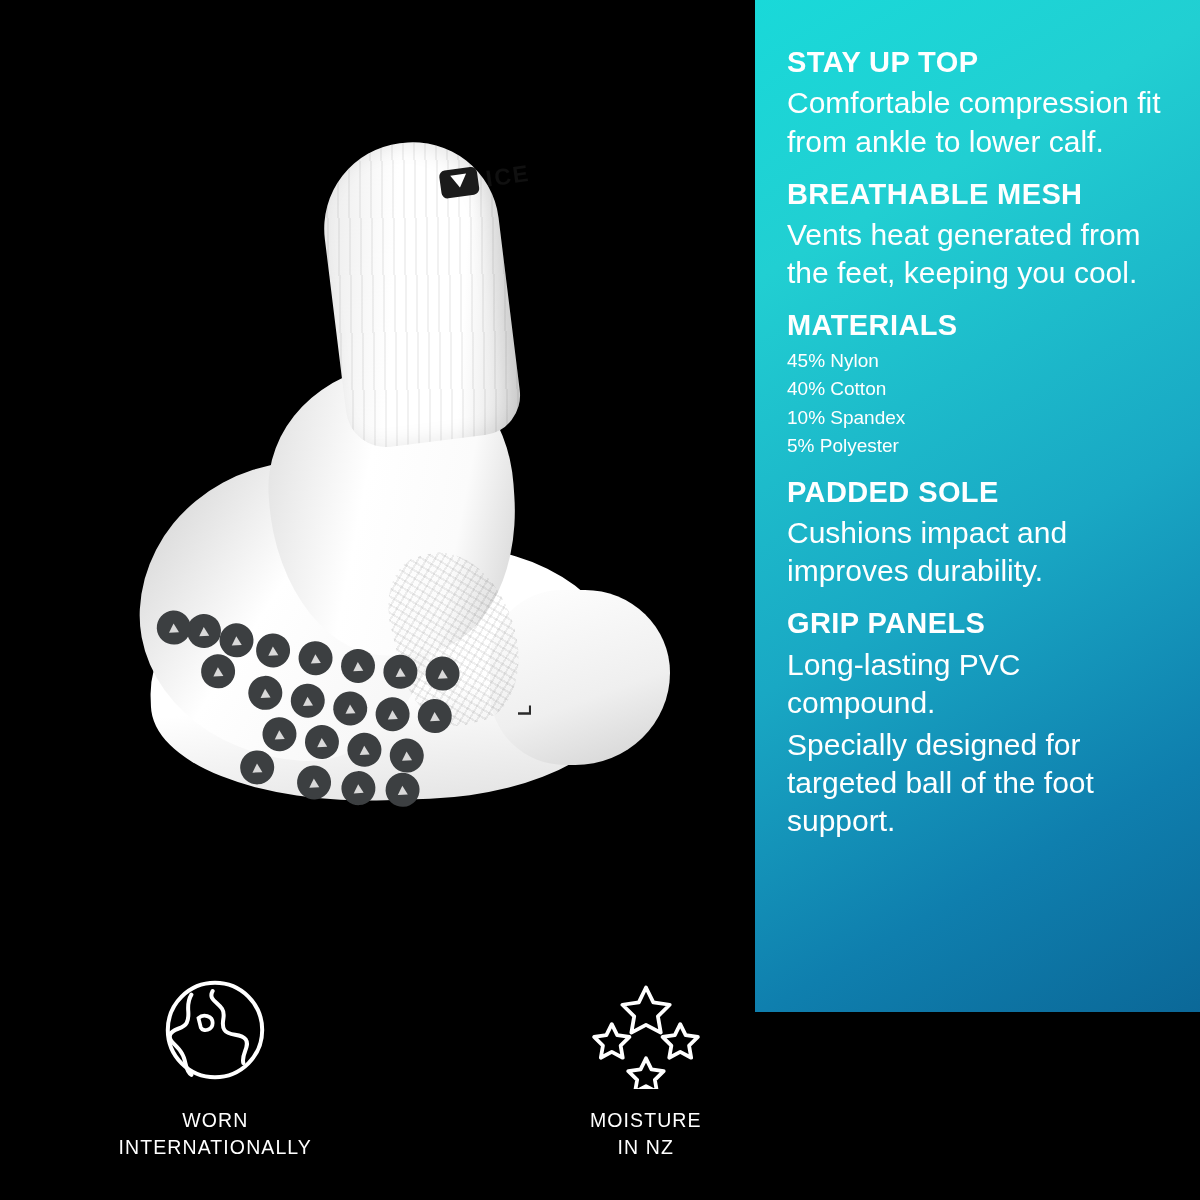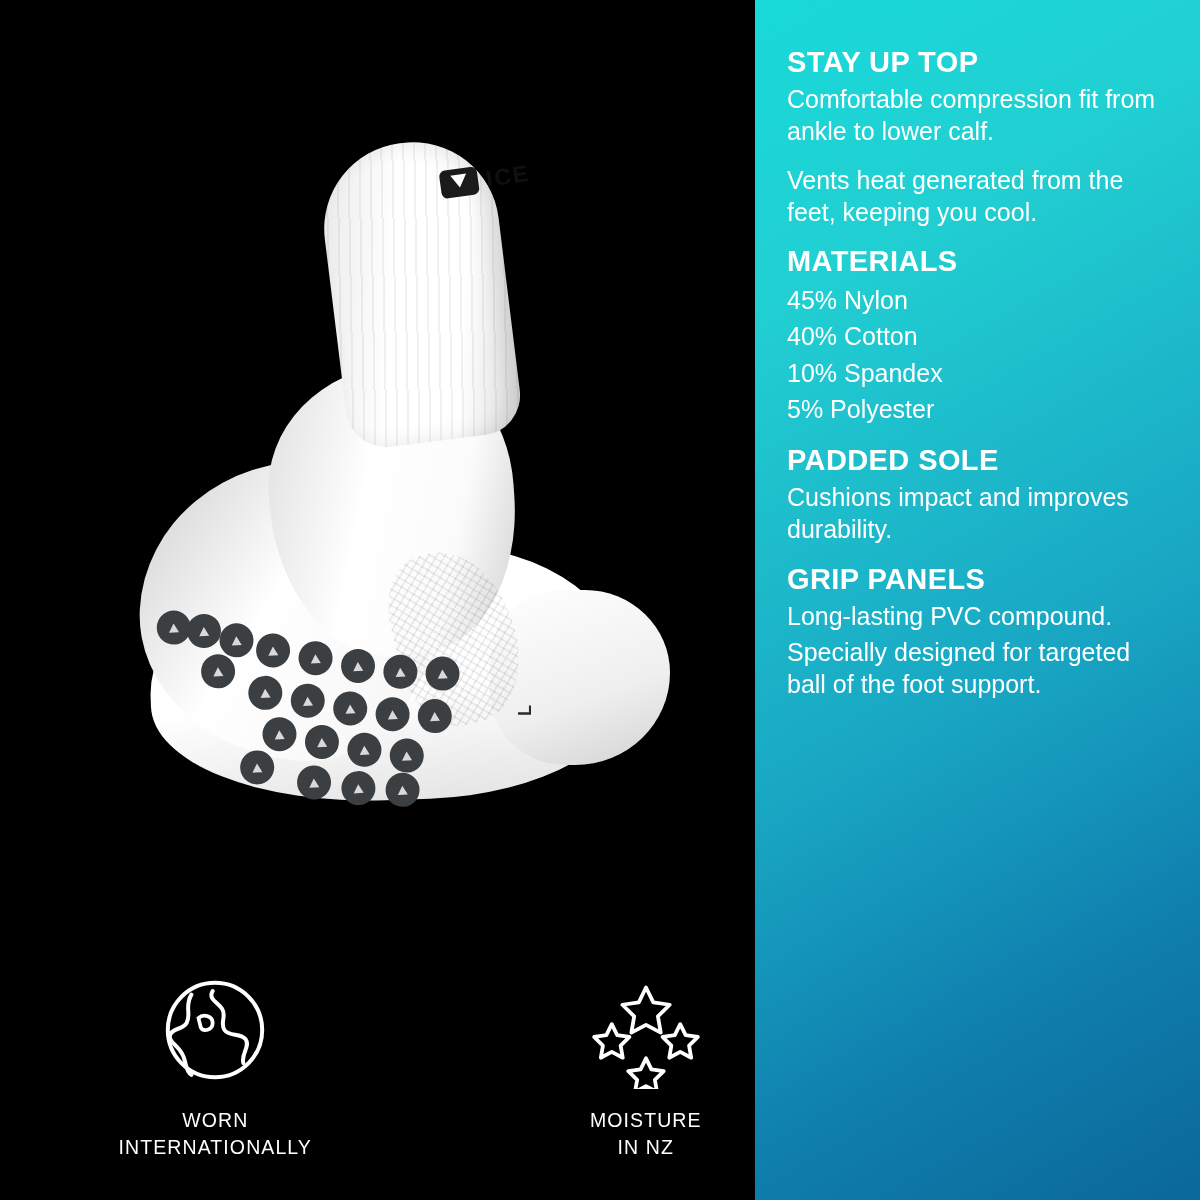--- a/index.html
+++ b/index.html
@@ -177,45 +177,45 @@
     line-height: 1.35;
     letter-spacing: 1.1px;
     text-align: center;
     white-space: pre-line;
   }
 
   
   .right-panel {
     position: relative;
     width: 445px;
-    height: 1200px;
+    height: 1012px;
     flex: 0 0 445px;
     background: linear-gradient(150deg, #19d9d9 0%, #21cfd2 22%, #19a8c4 55%, #0f7fae 80%, #0b6898 100%);
     padding: 46px 26px 26px 32px;
     color: #ffffff;
     overflow: hidden;
   }
   .feature { margin-bottom: 17px; }
   .feature h3 {
     margin: 0 0 6px 0;
     font-size: 29px;
     font-weight: 700;
     letter-spacing: .4px;
     line-height: 1.12;
     text-transform: uppercase;
   }
   .feature p {
     margin: 0 0 4px 0;
-    font-size: 25px;
+    font-size: 30px;
     line-height: 1.27;
     font-weight: 400;
   }
   .mat-list { margin: 0; padding: 0; list-style: none; }
   .mat-list li {
-    font-size: 25px;
+    font-size: 19px;
     line-height: 1.34;
     margin: 0 0 3px 0;
   }
 </style>
 </head>
 <body>
 
 <div id="page">
 
   <div class="left-panel">
@@ -298,20 +298,21 @@
   </div>
 
   <div class="right-panel">
 
     <div class="feature">
       <h3>STAY UP TOP</h3>
       <p>Comfortable compression fit from ankle to lower calf.</p>
     </div>
 
     <div class="feature">
+      <h3>BREATHABLE MESH</h3>
       <p>Vents heat generated from the feet, keeping you cool.</p>
     </div>
 
     <div class="feature">
       <h3>MATERIALS</h3>
       <ul class="mat-list">
         <li>45% Nylon</li>
         <li>40% Cotton</li>
         <li>10% Spandex</li>
         <li>5% Polyester</li>

